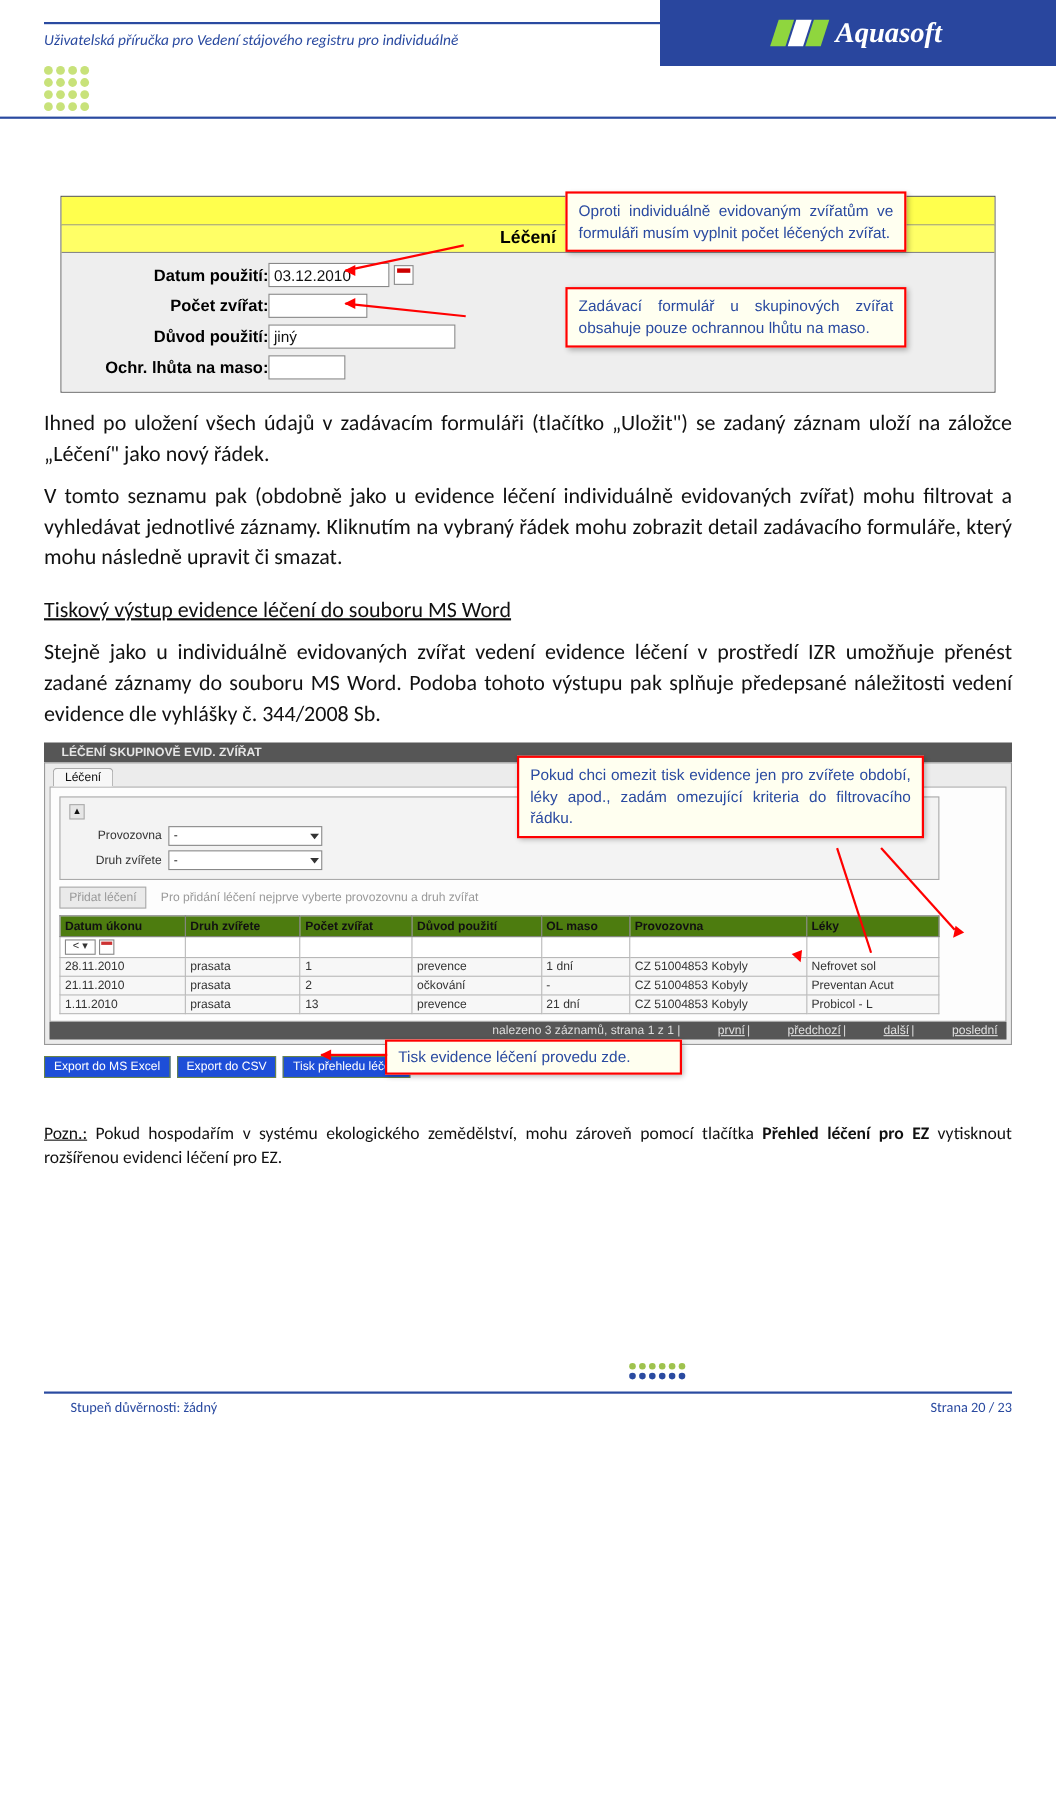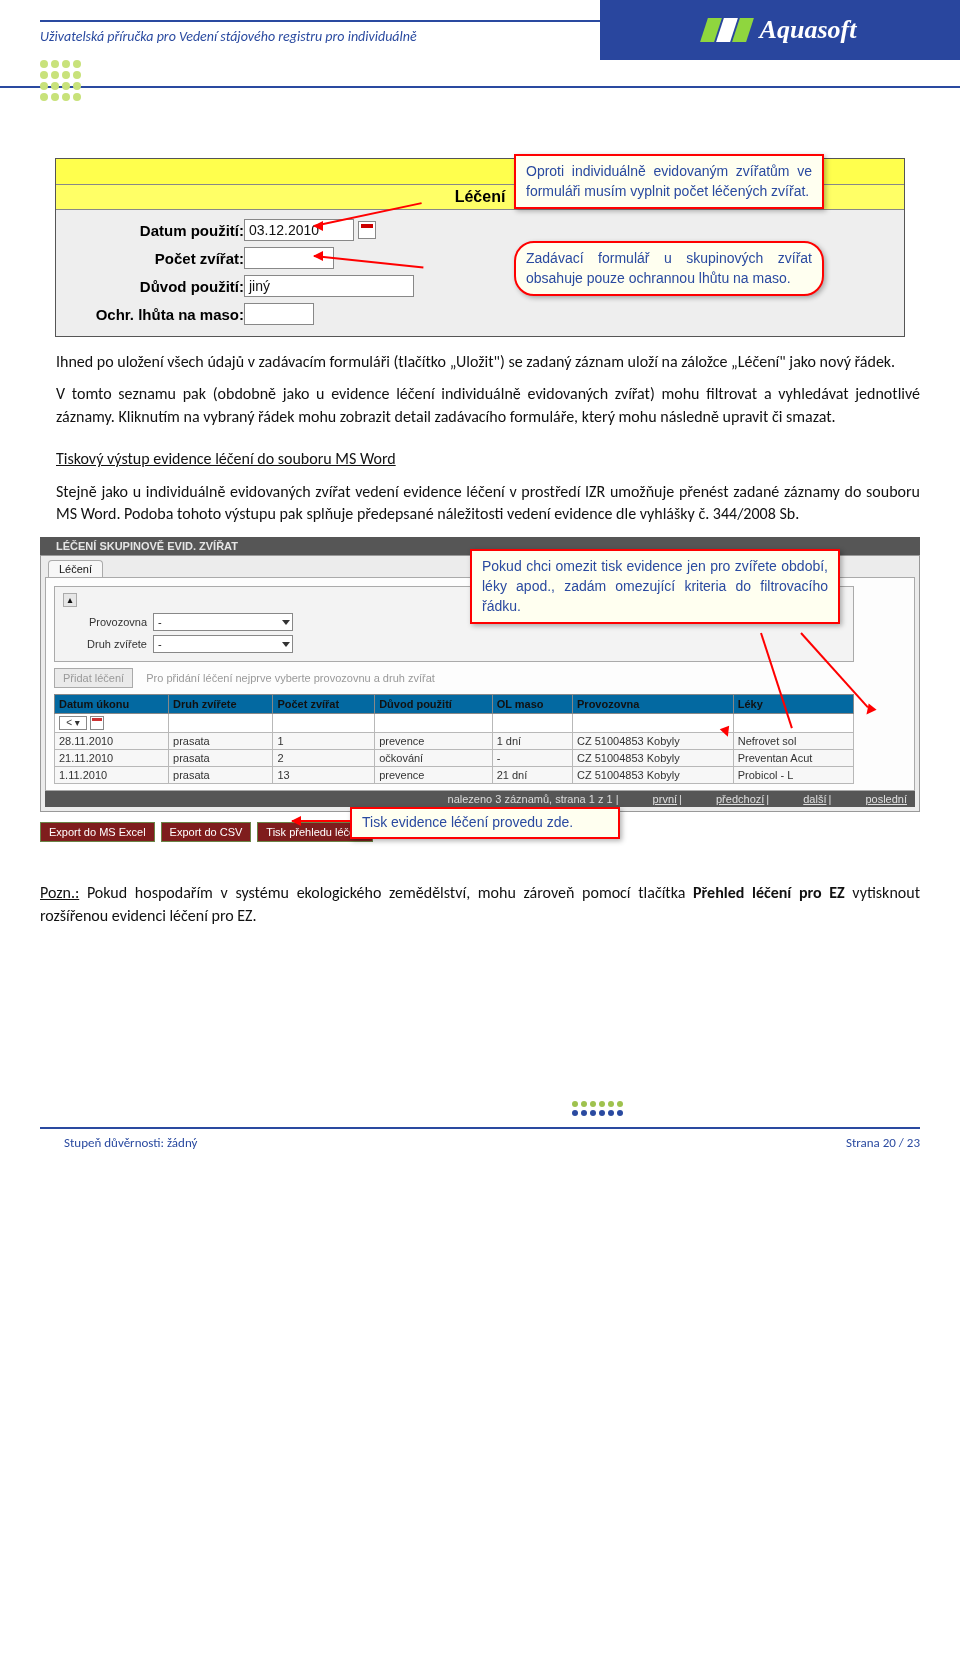--- a/index.html
+++ b/index.html
@@ -1,74 +1,74 @@
 <!DOCTYPE html>
 <html><head>
 <meta charset="utf-8">
 <style>
   * { box-sizing: border-box; margin: 0; padding: 0; }
   body { font-family: "Calibri", "Segoe UI", Arial, sans-serif; background: #fff; color: #111; width: 960px; margin: 0 auto; position: relative; }
   .page { padding: 0 40px 40px 40px; }
-  .hdr { position: relative; height: 88px; border-bottom: 2px solid #2a4aa0; }
+  .hdr { position: relative; height: 108px; border-bottom: 2px solid #2a4aa0; }
   .hdr-bar { position: absolute; left: 40px; right: 0; top: 20px; height: 2px; background: #2a4aa0; }
   .hdr-title { position: absolute; left: 40px; top: 28px; font-style: italic; color: #2a4aa0; font-size: 14px; }
   .hdr-logo { position: absolute; right: 0; top: 0; width: 360px; height: 60px; background: #29469e; display: flex; align-items: center; justify-content: center; }
   .hdr-logo .ico { display: flex; gap: 2px; margin-right: 10px; }
   .hdr-logo .ico span { width: 14px; height: 24px; background: #8fd63e; transform: skewX(-18deg); }
   .hdr-logo .ico span:nth-child(2){ background:#fff; }
   .hdr-logo .txt { font-family: Georgia, serif; font-weight: bold; font-style: italic; color: #fff; font-size: 26px; }
   .hdr-dots { position: absolute; left: 40px; top: 60px; width: 48px; height: 48px; display: grid; grid-template-columns: repeat(4, 8px); grid-auto-rows: 8px; gap: 3px; }
   .hdr-dots span { width: 8px; height: 8px; background: #c8e27a; border-radius: 50%; }
   .form-shot { margin-top: 70px; border: 1px solid #555; position: relative; font-family: "Tahoma", Arial, sans-serif; width: 850px; margin-left: auto; margin-right: auto; }
   .fs-top { background: #ffff4d; border-bottom: 1px solid #888; height: 26px; }
   .fs-title { background: #ffff66; text-align: center; font-weight: bold; font-size: 16px; padding: 3px 0; color: #000; border-bottom: 1px solid #888; }
   .fs-body { background: #eee; padding: 6px 8px 8px 8px; }
   .fs-row { display: flex; align-items: center; padding: 3px 0; }
   .fs-lab { width: 180px; text-align: right; font-weight: bold; color: #000; font-size: 15px; }
   .fs-inp { border: 1px solid #888; background: #fff; height: 22px; padding: 2px 4px; font-size: 14px; }
   .fs-cal { display: inline-block; width: 18px; height: 18px; border: 1px solid #888; background: #fff; margin-left: 4px; position: relative; vertical-align: middle; }
   .fs-cal::before { content: ""; position: absolute; left:2px; top:2px; right:2px; height:4px; background:#c00; }
   .callout { position: absolute; background: #fffff0; border: 2px solid red; box-shadow: 2px 2px 5px rgba(0,0,0,.3); padding: 6px 10px; font-size: 14px; color: #2a4aa0; line-height: 1.4; text-align: justify; }
   .callout1 { width: 310px; top: -5px; right: 80px; }
-  .callout2 { width: 310px; top: 82px; right: 80px; border-radius: 20px; }
+  .callout2 { width: 310px; top: 82px; right: 80px; }
   .arrow-red { position: absolute; width: 0; height: 0; }
   .arrow1 { left: 258px; top: 66px; }
   .arrow1::before { content:""; position:absolute; width:110px; height:2px; background:red; transform: rotate(-12deg); transform-origin: left center; }
   .arrow1::after { content:""; position:absolute; left:-6px; top:-4px; border: 5px solid transparent; border-right:10px solid red; }
   .arrow2 { left: 258px; top: 96px; }
   .arrow2::before { content:""; position:absolute; width:110px; height:2px; background:red; transform: rotate(6deg); transform-origin: left center; }
   .arrow2::after { content:""; position:absolute; left:-6px; top:-4px; border: 5px solid transparent; border-right:10px solid red; }
 
-  .body-text { font-size: 16px; line-height: 1.4; text-align: justify; margin-top: 14px; margin-left: 16px; }
+  .body-text { font-size: 20px; line-height: 1.4; text-align: justify; margin-top: 14px; }
   .body-text p { margin-bottom: 10px; }
   .body-text .u { text-decoration: underline; }
 
   .tbl-shot { position: relative; margin-top: 12px; width: 880px; margin-left: auto; margin-right: auto; font-family: "Tahoma", Arial, sans-serif; font-size: 11px; }
   .ts-titlebar { background: #565656; color: #e5e5e5; font-weight: bold; padding: 3px 16px; font-size: 11px; }
   .ts-panel { background: #ececec; border: 1px solid #999; padding: 4px; }
   .ts-tab { display: inline-block; border: 1px solid #aaa; border-bottom: none; border-radius: 4px 4px 0 0; background: #f7f7f7; padding: 2px 10px; font-size: 11px; margin-left: 3px; }
   .ts-inner { border: 1px solid #aaa; background: #fdfdfd; padding: 6px 60px 6px 8px; }
   .ts-filter-top { border: 1px solid #aaa; background: #f3f3f3; padding: 6px 8px; margin-top: 2px; }
   .ts-ft-row { display: flex; align-items: center; padding: 2px 0; }
   .ts-ft-lab { width: 90px; text-align: right; padding-right: 6px; color: #333; }
   .ts-sel { border: 1px solid #888; background: #fff; height: 18px; width: 140px; display: flex; align-items: center; justify-content: space-between; padding: 0 2px 0 4px; }
   .ts-sel .caret { width:0;height:0;border-left:4px solid transparent;border-right:4px solid transparent;border-top:5px solid #333; }
   .ts-btn-disabled { display: inline-block; border: 1px solid #aaa; background: #eaeaea; color: #999; padding: 3px 8px; font-size: 11px; margin-top: 6px; }
   .ts-hint { color: #999; font-size: 11px; margin-left: 10px; }
   .ts-grid { width: 100%; border-collapse: collapse; margin-top: 6px; }
-  .ts-grid th { background: #0369a1; border: 1px solid #888; padding: 3px 4px; font-weight: bold; font-size: 11px; text-align: left; }
+  .ts-grid th { background: #4d7c0f; border: 1px solid #888; padding: 3px 4px; font-weight: bold; font-size: 11px; text-align: left; }
   .ts-grid td { background: #f7f7f7; border: 1px solid #b8b8b8; padding: 2px 4px; font-size: 11px; color: #333; }
   .ts-grid tr.flt td { background: #fff; height:18px; }
   .ts-opsel { display:inline-block;border:1px solid #888;background:#fff;width:28px;height:14px;font-size:10px;text-align:center;line-height:12px;vertical-align:middle; }
   .ts-cal-tiny { display:inline-block;width:14px;height:14px;border:1px solid #888;background:#fff;vertical-align:middle;position:relative;margin-left:3px; }
   .ts-cal-tiny::before{content:"";position:absolute;left:1px;right:1px;top:1px;height:3px;background:#c33;}
   .ts-status { background: #565656; color: #ddd; padding: 2px 6px; text-align: right; font-size: 11px; }
   .ts-status a { color: #e0e0e0; text-decoration: underline; margin: 0 2px; padding-left: 29px; }
   .ts-exports { margin-top: 10px; display: flex; align-items: center; gap: 6px; }
-  .ts-exbtn { background: #7f1d1d; color: #fff; padding: 3px 8px; font-size: 11px; border: 1px solid #6a8446; cursor: pointer; }
+  .ts-exbtn { background: #1d4ed8; color: #fff; padding: 3px 8px; font-size: 11px; border: 1px solid #6a8446; cursor: pointer; }
 
   .callout3 { width: 370px; top: 12px; right: 80px; }
   .callout4 { width: 270px; top: 270px; left: 310px; padding: 4px 10px; text-align: left; }
   .arrow3a { left: 720px; top: 96px; }
   .arrow3a::before{content:"";position:absolute;width:2px;height:100px;background:red;transform:rotate(-18deg);transform-origin:top center;}
   .arrow3a::after{content:"";position:absolute;left:-38px;top:94px;border:5px solid transparent;border-top:10px solid red;transform:rotate(-20deg);}
   .arrow3b { left: 760px; top: 96px; }
   .arrow3b::before{content:"";position:absolute;width:2px;height:100px;background:red;transform:rotate(-42deg);transform-origin:top center;}
   .arrow3b::after{content:"";position:absolute;left:63px;top:72px;border:5px solid transparent;border-top:10px solid red;transform:rotate(38deg);}
   .arrow4 { left: 252px; top: 283px; }

